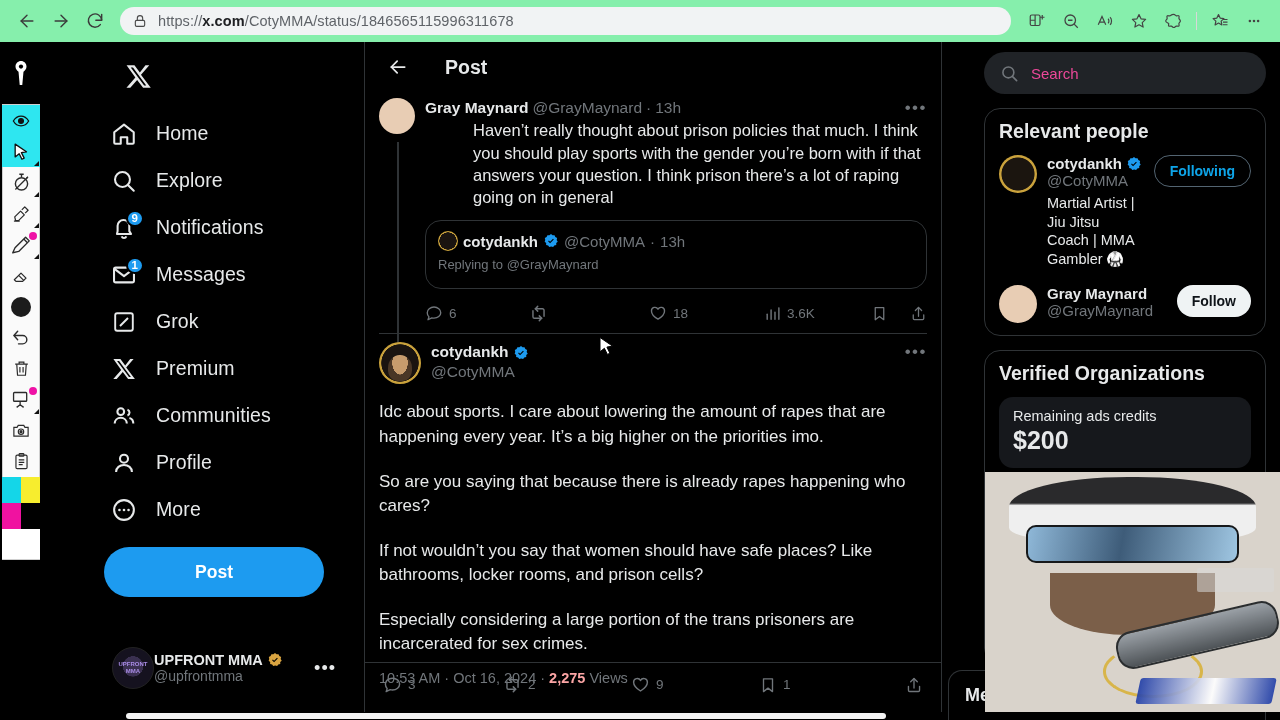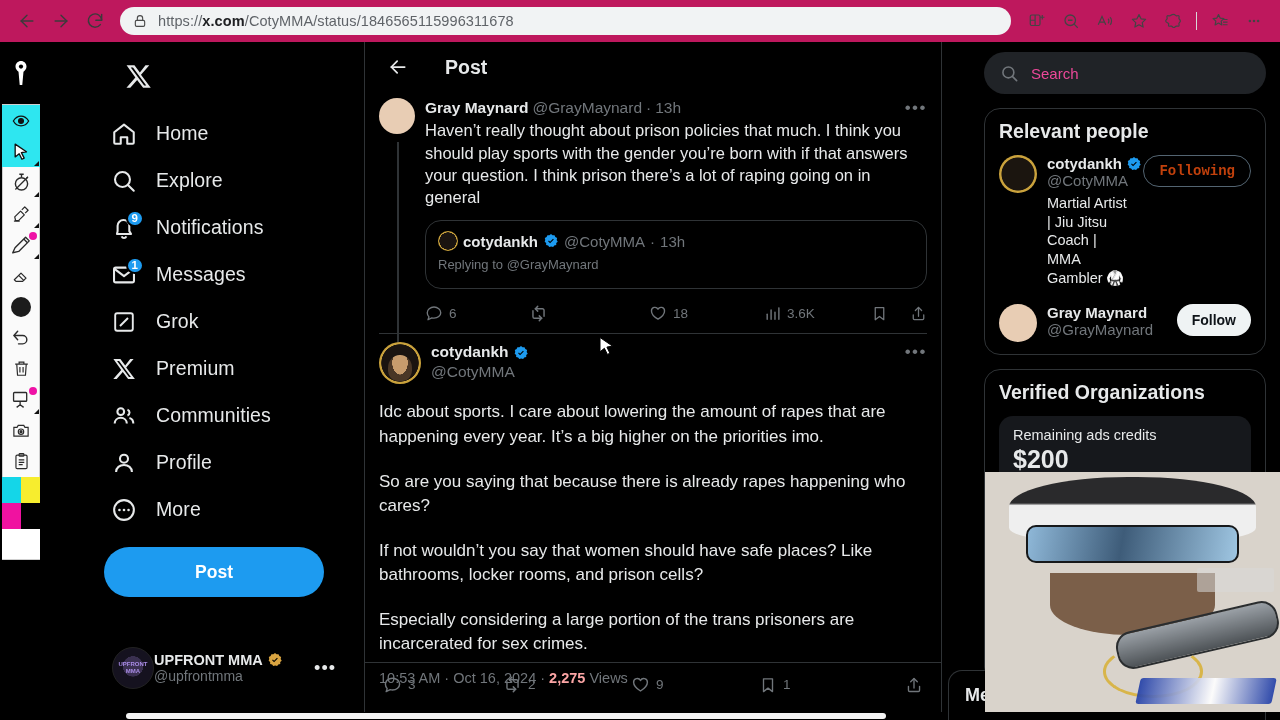--- a/index.html
+++ b/index.html
@@ -7,21 +7,21 @@
     width: 1280px; height: 720px;
     overflow: hidden;
     background: #000;
     font-family: "Liberation Sans", sans-serif;
   }
   #screen { position: relative; width: 1280px; height: 720px; background: #000; }
 
   
   .browser-bar {
     position: absolute; top: 0; left: 0; width: 1280px; height: 42px;
-    background: #be185d; display: flex; align-items: center; padding: 0 10px;
+    background: #86efac; display: flex; align-items: center; padding: 0 10px;
   }
   .nav-btn {
     width: 34px; height: 34px; border-radius: 6px;
     display: flex; align-items: center; justify-content: center;
     color: #3b3b3b; flex: none;
   }
   .nav-btn svg { display:block; }
   .omnibox {
     flex: 1; height: 28px; margin: 0 10px 0 8px;
     background: #f1f3f4; border-radius: 14px;
@@ -161,21 +161,21 @@
   }
   .name-row{display:flex;align-items:center;gap:4px;flex-wrap:wrap;line-height:1.2;}
   .dname{font-size:15.5px;font-weight:700;color:#e7e9ea;}
   .handle{font-size:15.5px;color:#71767b;}
   .dot-sep{font-size:15.5px;color:#71767b;}
   .time{font-size:15.5px;color:#71767b;}
   .verified{width:16px;height:16px;flex:none;color:#1d9bf0;}
   .verified.gold{color:#d9a441;}
   .more-dots{margin-left:auto;color:#71767b;font-size:17px;letter-spacing:1.5px;align-self:flex-start;}
   .tw-body{font-size:16.5px;line-height:1.35;color:#e7e9ea;}
-  .tw-body.top{margin-top:1px;}
+  .tw-body.top{margin-top:1px;margin-left:48px;}
 
   .quote {
     margin:12px 0 0 0; border:1px solid #2f3336; border-radius:16px; padding:10px 12px;
   }
   .q-head{display:flex;align-items:center;gap:5px;}
   .q-av{width:20px;height:20px;border-radius:50%;flex:none;
     background:radial-gradient(circle at 50% 50%, #1a1410 0 60%, #caa23c 62% 100%);}
   .q-av::after{content:"";position:absolute;}
   .q-name{font-size:15px;font-weight:700;color:#e7e9ea;}
   .q-handle,.q-time{font-size:15px;color:#71767b;}
@@ -220,21 +220,21 @@
       radial-gradient(ellipse 62% 46% at 50% 76%, #b99a7f 0 100%),
       linear-gradient(#241b13,#120f0b);}
   .p-main{flex:1;min-width:0;}
   .p-name{font-size:15px;font-weight:700;color:#e7e9ea;display:flex;align-items:center;gap:4px;}
   .p-handle{font-size:15px;color:#71767b;line-height:1.25;}
   .p-bio{font-size:14.5px;color:#e7e9ea;line-height:1.3;margin-top:3px;}
   .fbtn{
     height:32px;border-radius:16px;padding:0 15px;font-size:14px;font-weight:700;
     display:flex;align-items:center;justify-content:center;flex:none;align-self:flex-start;
   }
-  .fbtn.following{background:transparent;color:#c2410c;border:1px solid #536471;font-family:Liberation Mono, monospace;}
+  .fbtn.following{background:transparent;color:#0ea5e9;border:1px solid #536471;}
   .fbtn.follow{background:#eff3f4;color:#0f1419;border:none;}
 
   .credits-card{margin:4px 14px 10px 14px;background:#16181c;border-radius:14px;padding:11px 14px 13px 14px;}
   .credits-label{font-size:14.5px;color:#e7e9ea;}
   .credits-amt{font-size:25px;font-weight:800;color:#e7e9ea;margin-top:2px;}
   .vo-item{
     display:flex;align-items:center;padding:10px 14px;font-size:15px;
     font-weight:700;color:#e7e9ea;
   }
   .vo-chev{margin-left:auto;color:#71767b;}

